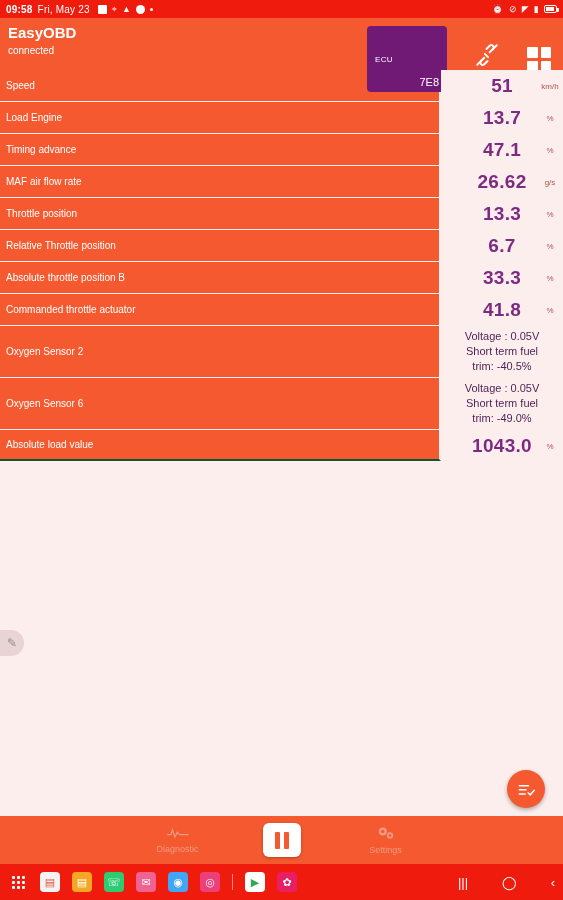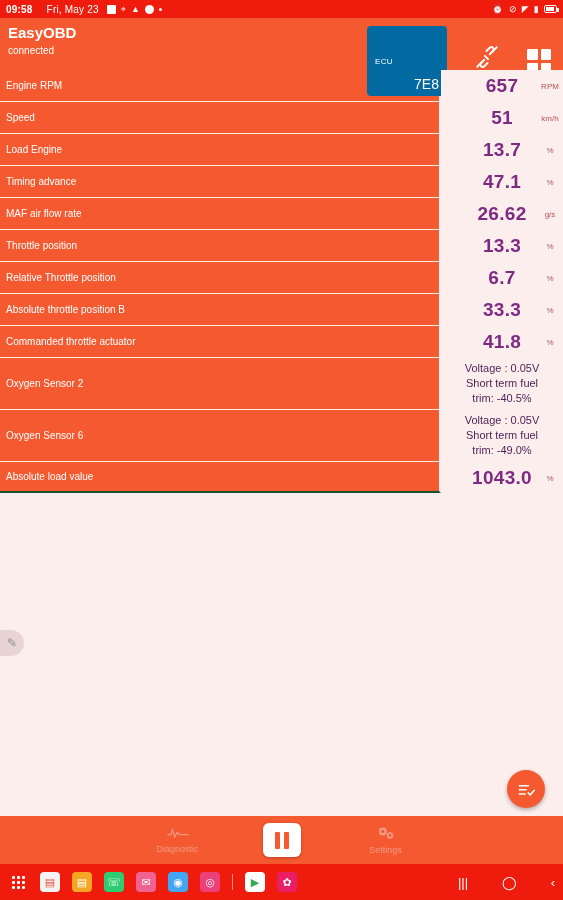--- a/index.html
+++ b/index.html
@@ -10,21 +10,21 @@
     overflow: hidden;
   }
   .screen { position: relative; width: 563px; height: 900px; background: #fdeeee; }
 
   
   .statusbar {
     height: 18px; background: #ef1b0c; color: #fff;
     display: flex; align-items: center; padding: 0 6px;
     font-size: 10px; letter-spacing: .2px;
   }
-  .statusbar .clock { font-weight: bold; margin-right: 14px; }
+  .statusbar .clock { font-weight: bold; margin-right: 5px; }
   .statusbar .date { margin-right: 8px; }
   .statusbar .sb-icons { display: flex; align-items: center; gap: 5px; }
   .statusbar .spacer { flex: 1; }
   .sb-ic { font-size: 9px; line-height: 1; opacity: .95; }
   .sb-sq { width: 9px; height: 9px; background: #fff; border-radius: 1px; display: inline-block; }
   .sb-circle { width: 9px; height: 9px; border-radius: 50%; background:#fff; display:inline-block;}
   .sb-dot { width: 3px; height: 3px; border-radius: 50%; background: #fff; display: inline-block; }
   .batt { width: 13px; height: 8px; border: 1px solid #fff; border-radius: 2px; position: relative; display:inline-block;}
   .batt:after { content: ""; position: absolute; right: -3px; top: 2px; width: 2px; height: 4px; background: #fff; border-radius: 0 1px 1px 0;}
   .batt i { position:absolute; left:1px; top:1px; bottom:1px; width:8px; background:#fff; display:block;}
@@ -34,26 +34,26 @@
     height: 52px; background: #f4592f;
     display: flex; align-items: flex-start; padding: 4px 8px 0 8px;
     position: relative;
   }
   .titlewrap { display: flex; flex-direction: column; padding-top: 2px; }
   .app-title { color: #fff; font-size: 15px; font-weight: bold; line-height: 18px; }
   .app-sub { color: #fff; font-size: 10px; line-height: 14px; margin-top: 2px; }
   .appbar-right { margin-left: auto; display: flex; align-items: center; gap: 12px; padding-top: 4px; }
 
   .ecu-chip {
-    background: #0369a1; border-radius: 4px; color: #fff;
+    background: #701a75; border-radius: 4px; color: #fff;
     display: flex; align-items: center; gap: 4px;
     padding: 4px 8px; font-size: 9px; min-width: 80px; justify-content: space-between;
   }
   .ecu-chip .ecu-lbl { font-size: 8px; letter-spacing: .3px; }
-  .ecu-chip .ecu-val { font-size: 14px; margin-top: 46px; }
+  .ecu-chip .ecu-val { font-size: 11px; margin-top: 46px; }
 
   .disconnect-wrap { display: flex; flex-direction: column; align-items: center; width: 56px;}
   .plug-ic { width: 26px; height: 26px; position: relative; }
   .disconnect-lbl { color: #f2836a; font-size: 6px; margin-top: 2px; letter-spacing: .3px;}
 
   .grid-ic { width: 24px; height: 24px; display: grid; grid-template-columns: 1fr 1fr; grid-template-rows: 1fr 1fr; gap: 3px; margin-right: 4px;}
   .grid-ic span { background: #fff; border-radius: 1px; }
 
   
   .table { width: 100%; }
@@ -186,27 +186,20 @@
         <span></span>
           <span></span>
           <span></span>
           <span></span>
       </div>
     </div>
   </div>
 
   <div class="table" id="pid-table">
       <div class="row">
-        <div class="name">Engine RPM</div>
-        <div class="val">
-          <div class="num">657</div>
-          <div class="unit">RPM</div>
-        </div>
-      </div>
-      <div class="row">
         <div class="name">Speed</div>
         <div class="val">
           <div class="num">51</div>
           <div class="unit">km/h</div>
         </div>
       </div>
       <div class="row">
         <div class="name">Load Engine</div>
         <div class="val">
           <div class="num">13.7</div>

